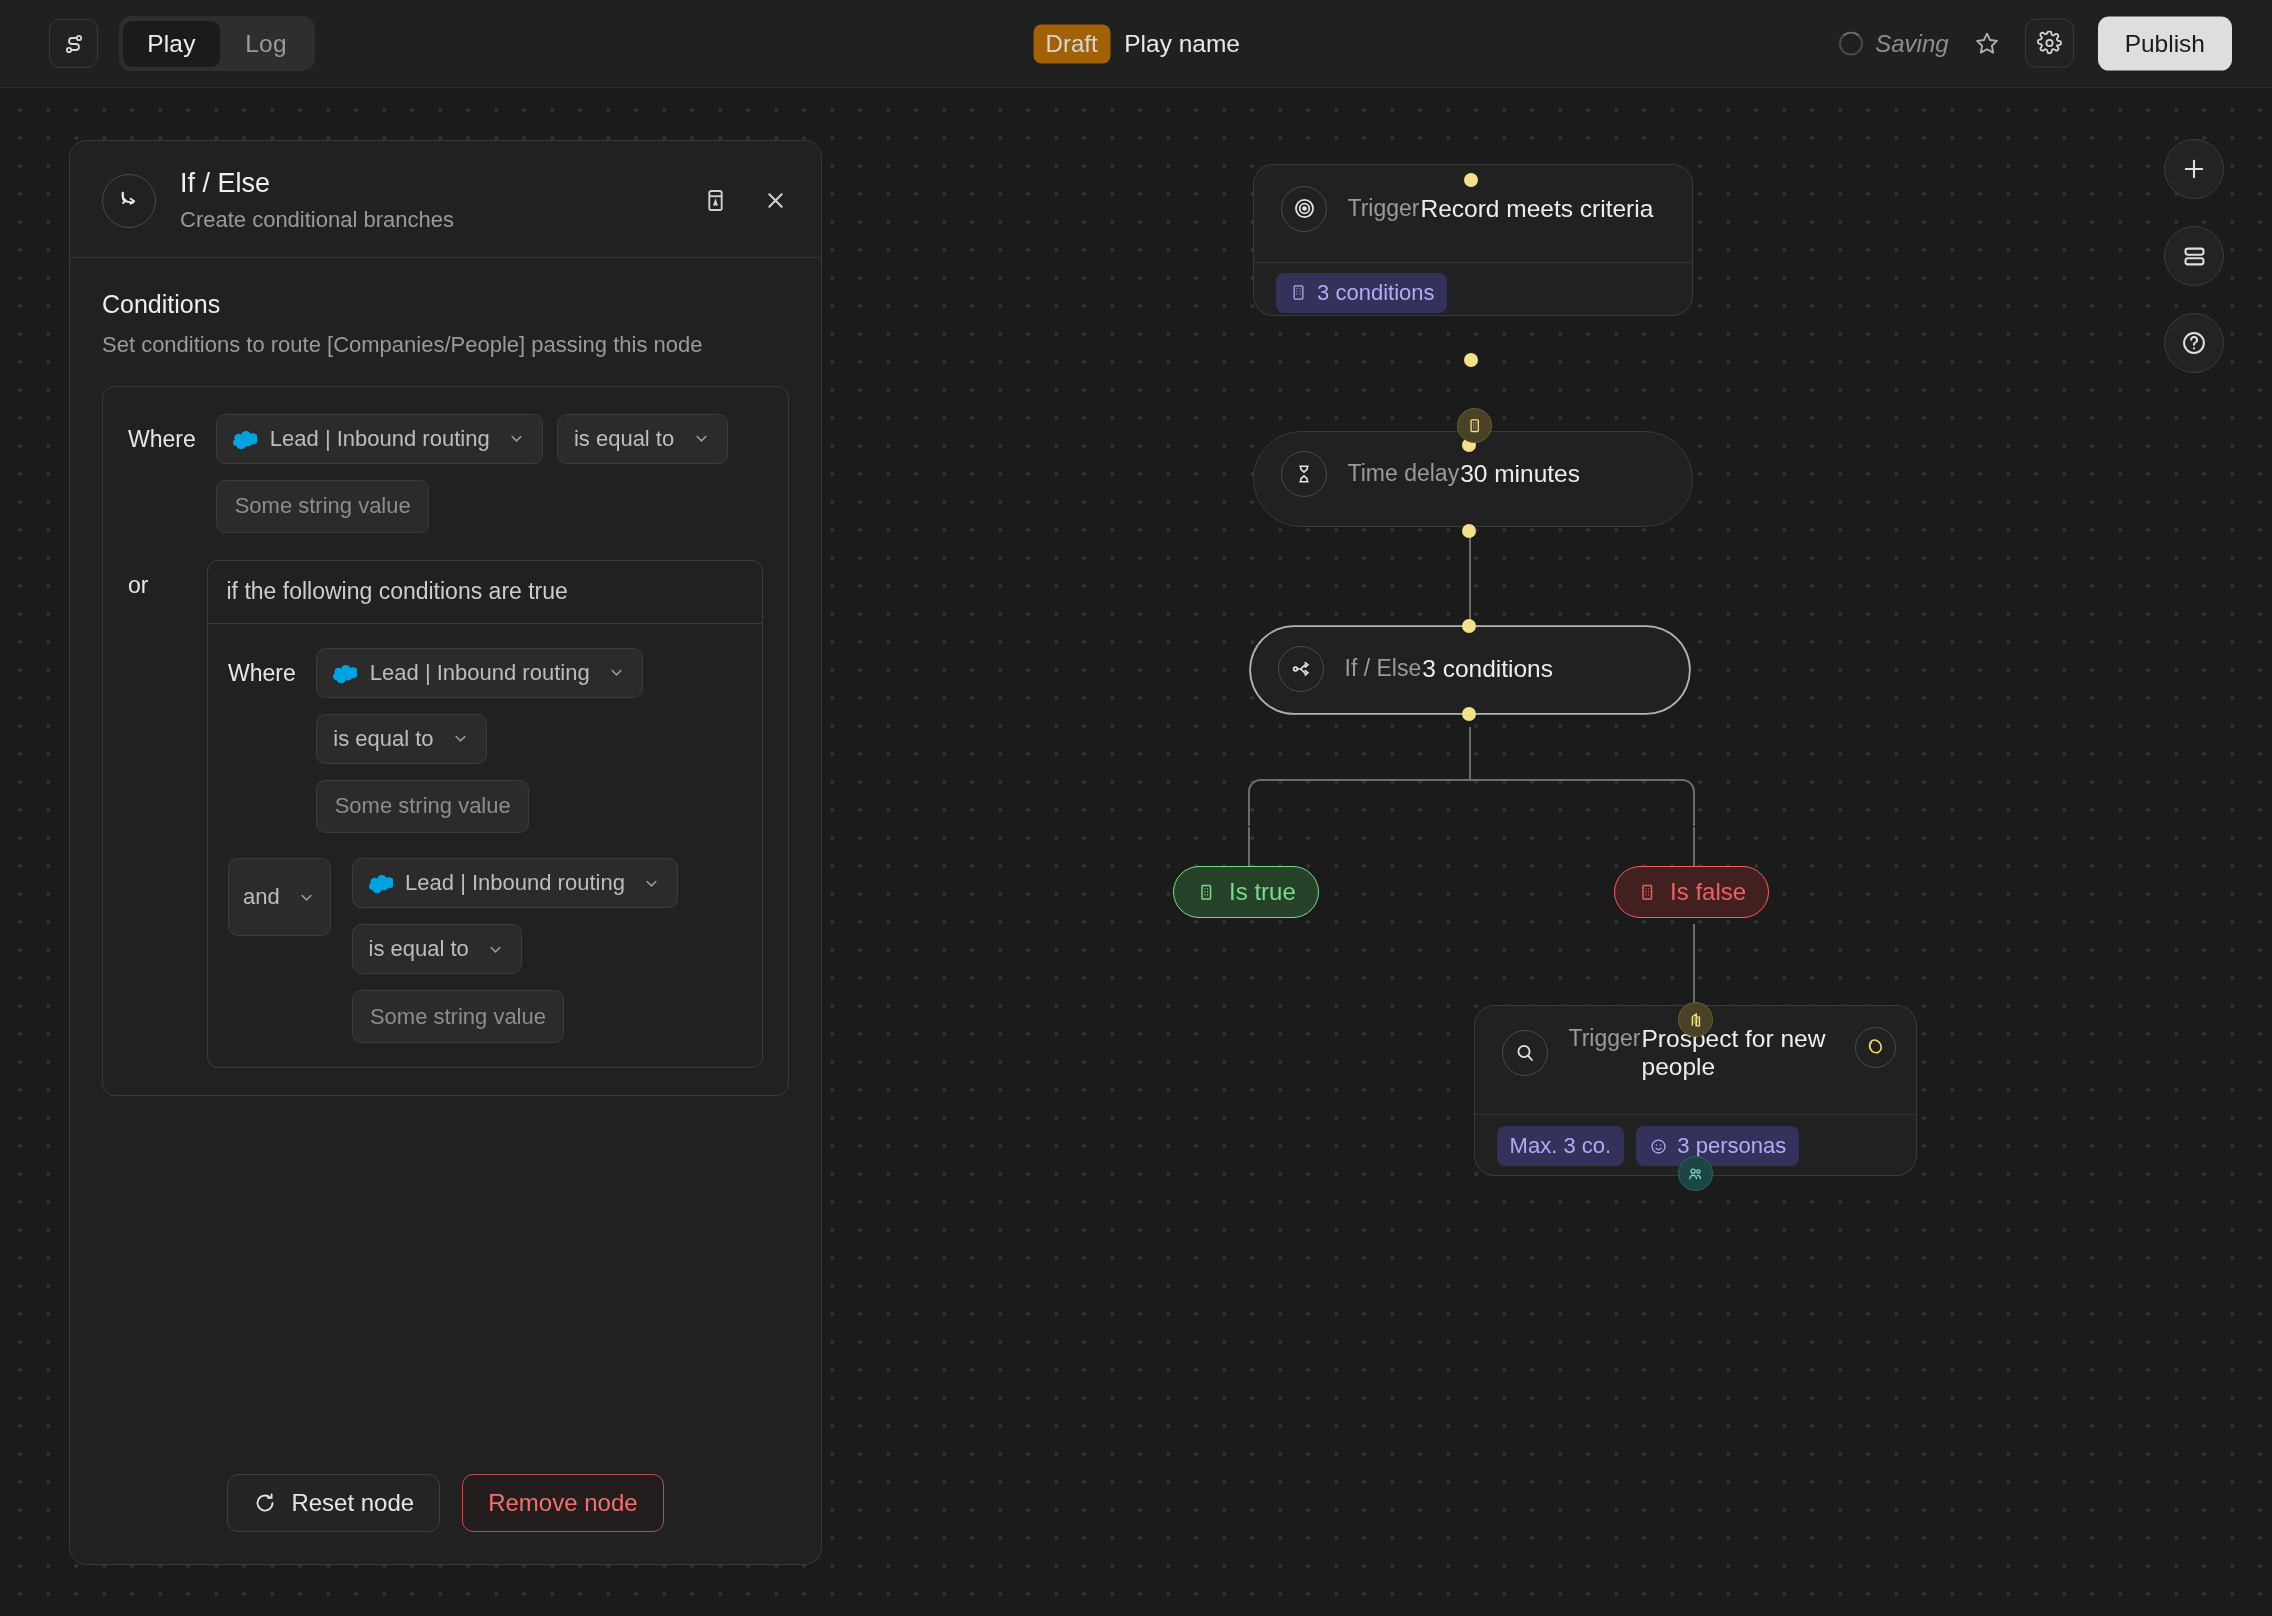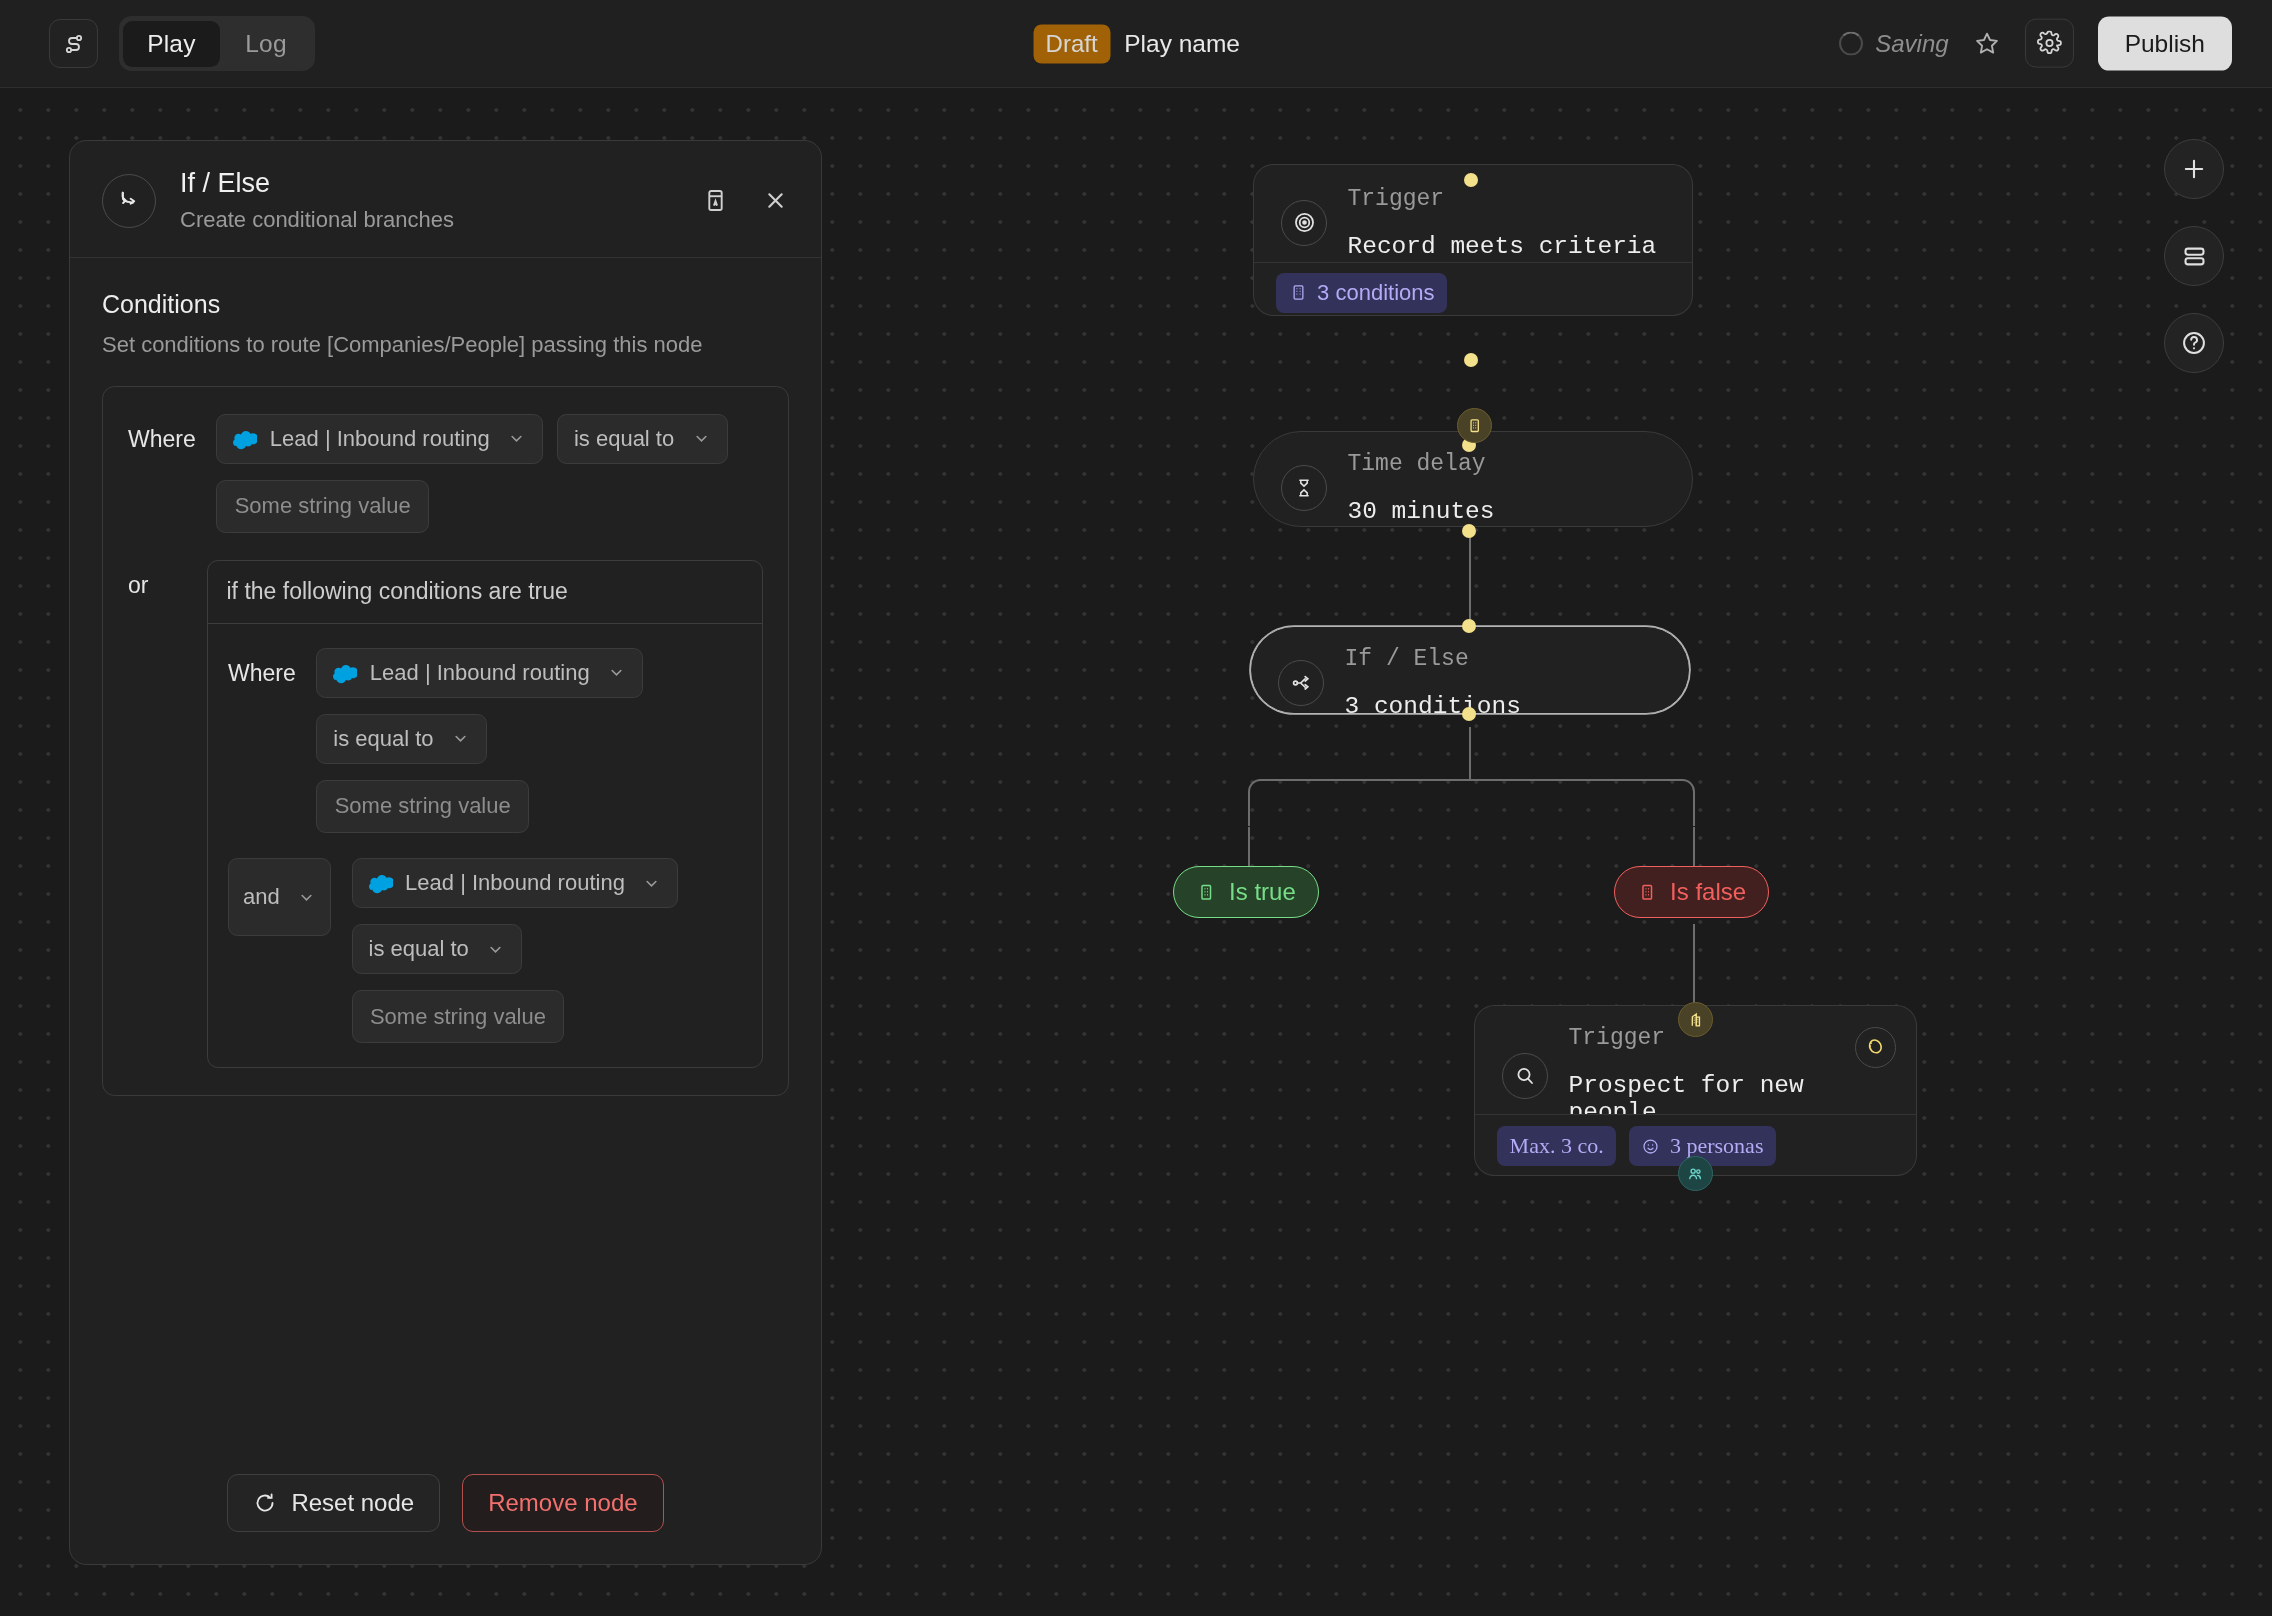--- a/index.html
+++ b/index.html
@@ -75,21 +75,21 @@
     position: absolute; background: #212121; border: 1.6px solid #3a3a3a;
   }
   .node.rounded { border-radius: 20.5px; }
   .node.pill { border-radius: 788px; }
   .node.selected { border-color: #b5b5b5; box-shadow: 0 0 0 0.8px #b5b5b5; }
   .node-body { display: flex; align-items: center; gap: 20.5px; padding: 20.5px 27px; }
   .node-ico {
     width: 46px; height: 46px; border-radius: 50%; border: 1.6px solid #4b4b4b;
     display: flex; align-items: center; justify-content: center; flex: none;
   }
-  .node-txt { display: flex; flex-direction: column; gap: 21px; font-family: Liberation Mono, monospace; }
+  .node-txt { display: flex; flex-direction: row; gap: 1px; }
   .node-kicker { font-size: 23px; color: #9a9a9a; }
   .node-title { font-size: 24.5px; color: #ededed; }
   .node-foot {
     border-top: 1.6px solid #343434; padding: 14px 22px; display: flex; gap: 12.6px; align-items: center;
   }
   .badge {
     display: inline-flex; align-items: center; gap: 9.5px;
     background: #33325a; color: #b3abf5; font-size: 22px;
     border-radius: 8px; padding: 7px 12.6px;
   }
@@ -352,21 +352,21 @@
         </div>
       </div>
       <div class="coin-btn" style="right:20.5px; top:20.5px;">
         <svg width="24" height="24" viewBox="0 0 24 24" fill="none" stroke="#f2d96e" stroke-width="1.6">
           <ellipse cx="12.4" cy="11.4" rx="5.6" ry="6.6" transform="rotate(-28 12.4 11.4)"></ellipse>
           <path d="M8.6 7.6c-1.6 1.9-1.9 5-.6 7.2" stroke-dasharray="1.4 1.6"></path>
         </svg>
       </div>
     </div>
     <div class="node" style="left:1474px; top:1026px; width:443px; height:62px; border-top:none; border-radius:0 0 20.5px 20.5px;">
-      <div class="node-foot" style="border-top:1.6px solid #343434; padding:11px 22px;font-family:Liberation Serif, serif;">
+      <div class="node-foot" style="border-top:1.6px solid #343434; padding:11px 22px;">
         <div class="badge">
           <span>Max. 3 co.</span>
         </div>
         <div class="badge">
           <svg width="19" height="19" viewBox="0 0 24 24" fill="none" stroke="#b3abf5" stroke-width="1.6">
             <circle cx="12" cy="12" r="8.2"></circle>
             <circle cx="9.3" cy="10" r=".9" fill="#b3abf5" stroke="none"></circle>
             <circle cx="14.7" cy="10" r=".9" fill="#b3abf5" stroke="none"></circle>
             <path d="M8.8 14.2c.8 1.1 1.9 1.7 3.2 1.7s2.4-.6 3.2-1.7" stroke-linecap="round"></path>
           </svg>

